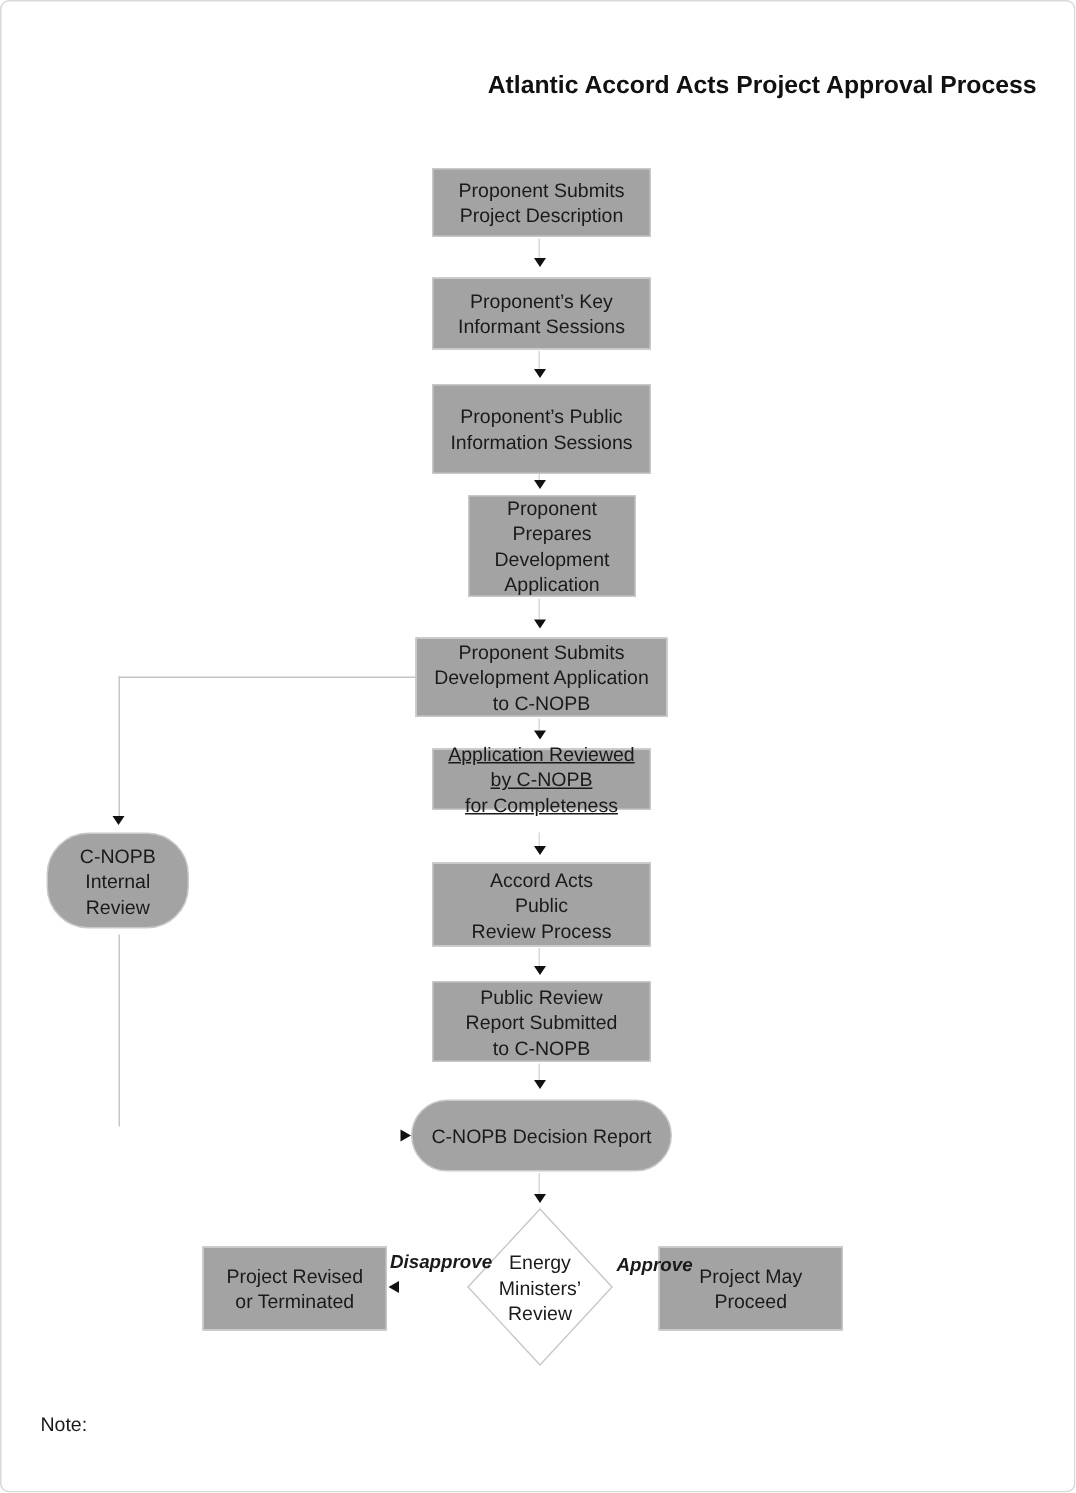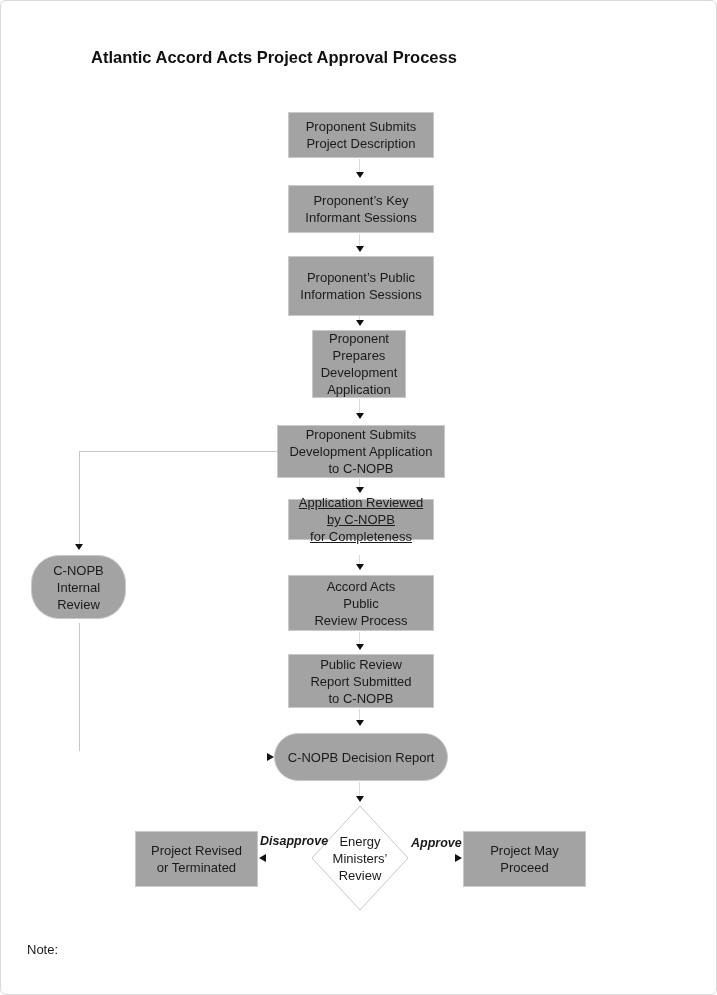--- a/index.html
+++ b/index.html
@@ -11,21 +11,21 @@
     background: #ffffff;
     border: 1px solid #d9d9d9;
     border-radius: 6px;
     font-family: "Liberation Sans", sans-serif;
     color: #1a1a1a;
     overflow: hidden;
   }
   .title {
     position: absolute;
     left: 90px; top: 47px; width: 600px;
-    text-align: left;
+    text-align: right;
     font-size: 16.5px;
     font-weight: bold;
     color: #111111;
   }
   .box {
     position: absolute;
     box-sizing: border-box;
     border: 1px solid #c9c9c9;
     background: #a3a3a3;
     display: flex;
@@ -118,21 +118,21 @@
   <div class="arr-right" style="left:266px;top:752px;"></div>
   <div class="arr-left" style="left:258px;top:853px;"></div>
   <div class="arr-right" style="left:454px;top:853px;"></div>
 
   <div class="box" style="left:287px;top:111px;width:146px;height:46px;">Proponent Submits
 Project Description</div>
   <div class="box" style="left:287px;top:184px;width:146px;height:48px;">Proponent’s Key
 Informant Sessions</div>
   <div class="box" style="left:287px;top:255px;width:146px;height:60px;">Proponent’s Public
 Information Sessions</div>
-  <div class="box" style="left:311px;top:329px;width:94px;height:68px;">Proponent
+  <div class="box" style="left:311px;top:329px;width:112px;height:68px;">Proponent
 Prepares
 Development
 Application</div>
   <div class="box" style="left:276px;top:424px;width:168px;height:53px;">Proponent Submits
 Development Application
 to C-NOPB</div>
   <div class="box" style="left:287px;top:498px;width:146px;height:41px;text-decoration:underline;">Application Reviewed
 by C-NOPB
 for Completeness</div>
   <div class="box" style="left:287px;top:574px;width:146px;height:56px;">Accord Acts
@@ -150,21 +150,21 @@
 
   <svg class="diamond-svg" width="98" height="106">
     <polygon points="49,1 97,53 49,105 1,53" fill="#ffffff" stroke="#c9c9c9" stroke-width="1"></polygon>
   </svg>
   <div class="diamond-text">Energy
 Ministers’
 Review</div>
 
   <div class="box" style="left:134px;top:830px;width:123px;height:56px;">Project Revised
 or Terminated</div>
-  <div class="box" style="left:462px;top:830px;width:123px;height:56px;">Project May
+  <div class="box" style="left:438px;top:830px;width:123px;height:56px;">Project May
 Proceed</div>
 
   <div class="branch-label" style="left:259px;top:833px;">Disapprove</div>
   <div class="branch-label" style="left:410px;top:835px;">Approve</div>
 
   <div class="note">
     <span class="note-label">Note:</span>
   </div>
 
 </div>

